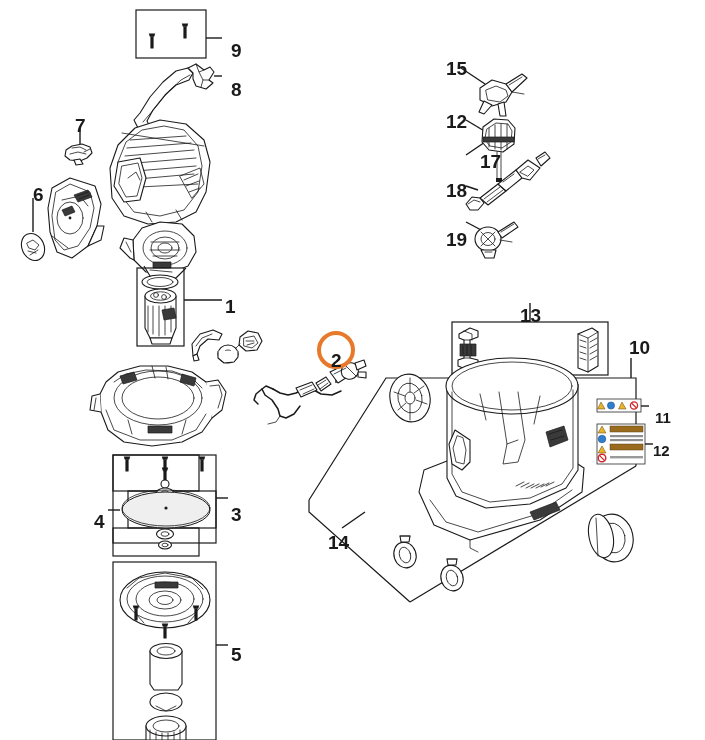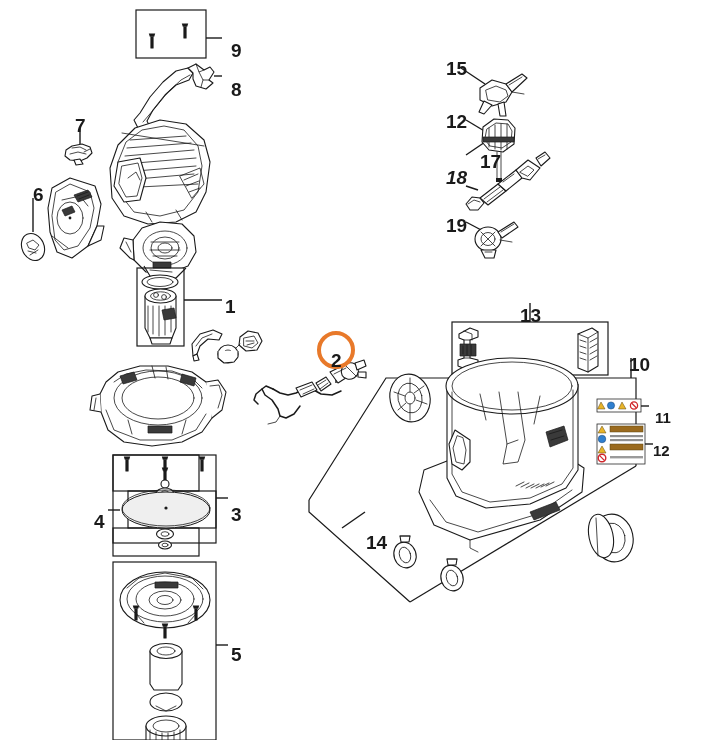--- a/index.html
+++ b/index.html
@@ -437,25 +437,25 @@
   <div id="callout-layer">
       <div class="callout big" style="left: 225px; top: 297px;">1</div>
       <div class="callout big" style="left: 331px; top: 351px;">2</div>
       <div class="callout big" style="left: 231px; top: 505px;">3</div>
       <div class="callout big" style="left: 94px; top: 512px;">4</div>
       <div class="callout big" style="left: 231px; top: 645px;">5</div>
       <div class="callout big" style="left: 33px; top: 185px;">6</div>
       <div class="callout big" style="left: 75px; top: 116px;">7</div>
       <div class="callout big" style="left: 231px; top: 80px;">8</div>
       <div class="callout big" style="left: 231px; top: 41px;">9</div>
-      <div class="callout big" style="left: 629px; top: 355px;">10</div>
+      <div class="callout big" style="left: 629px; top: 338px;">10</div>
       <div class="callout sml" style="left: 655px; top: 410px;">11</div>
       <div class="callout sml" style="left: 653px; top: 443px;">12</div>
       <div class="callout big" style="left: 520px; top: 306px;">13</div>
-      <div class="callout big" style="left: 328px; top: 533px; margin-left: 38px;">14</div>
+      <div class="callout big" style="left: 328px; top: 533px;">14</div>
       <div class="callout big" style="left: 446px; top: 59px; text-align: center;">15</div>
       <div class="callout big" style="left: 446px; top: 112px;">12</div>
       <div class="callout big" style="left: 446px; top: 152px; margin-left: 34px;">17</div>
-      <div class="callout big" style="left: 446px; top: 168px; font-style: italic;">18</div>
-      <div class="callout big" style="left: 446px; top: 216px;">19</div>
+      <div class="callout big" style="left: 446px; top: 181px;">18</div>
+      <div class="callout big" style="left: 446px; top: 230px;">19</div>
     </div>
 
 </div>
 
 </body></html>

